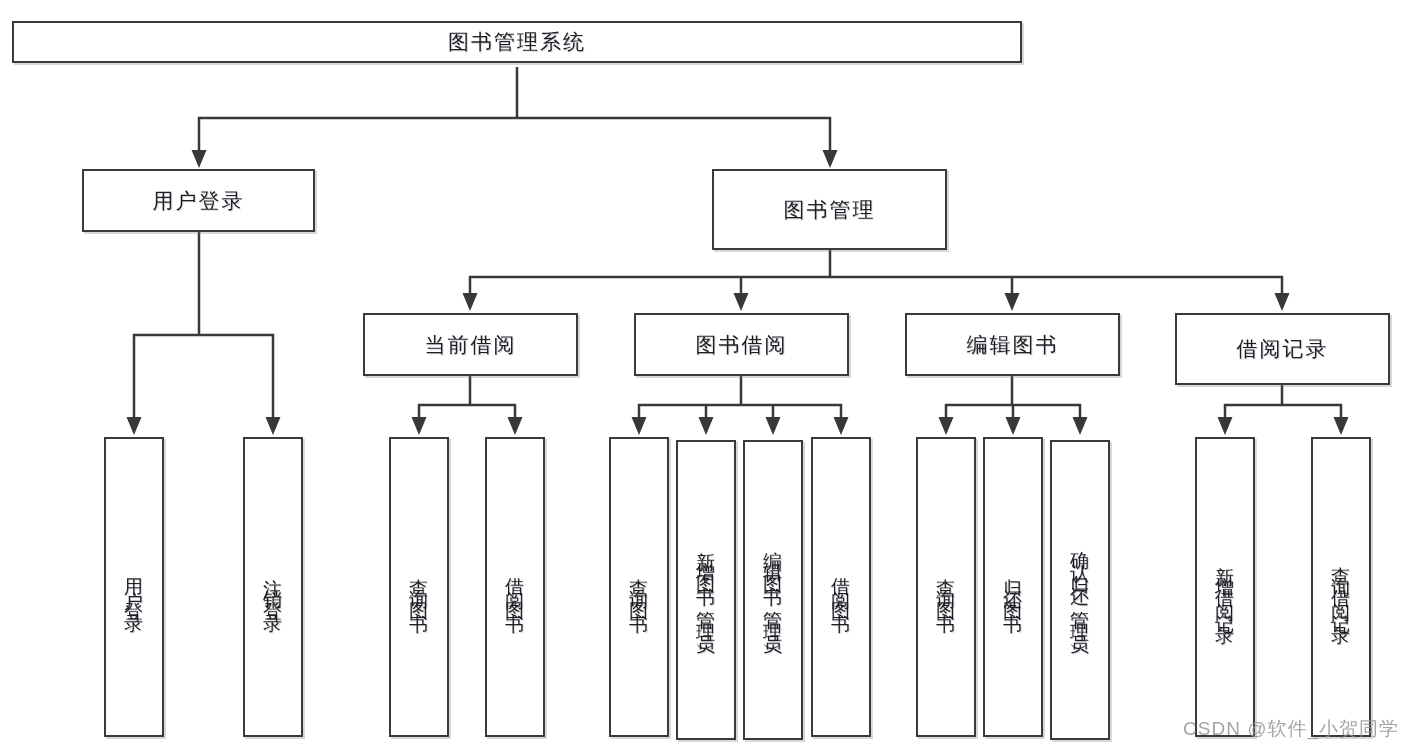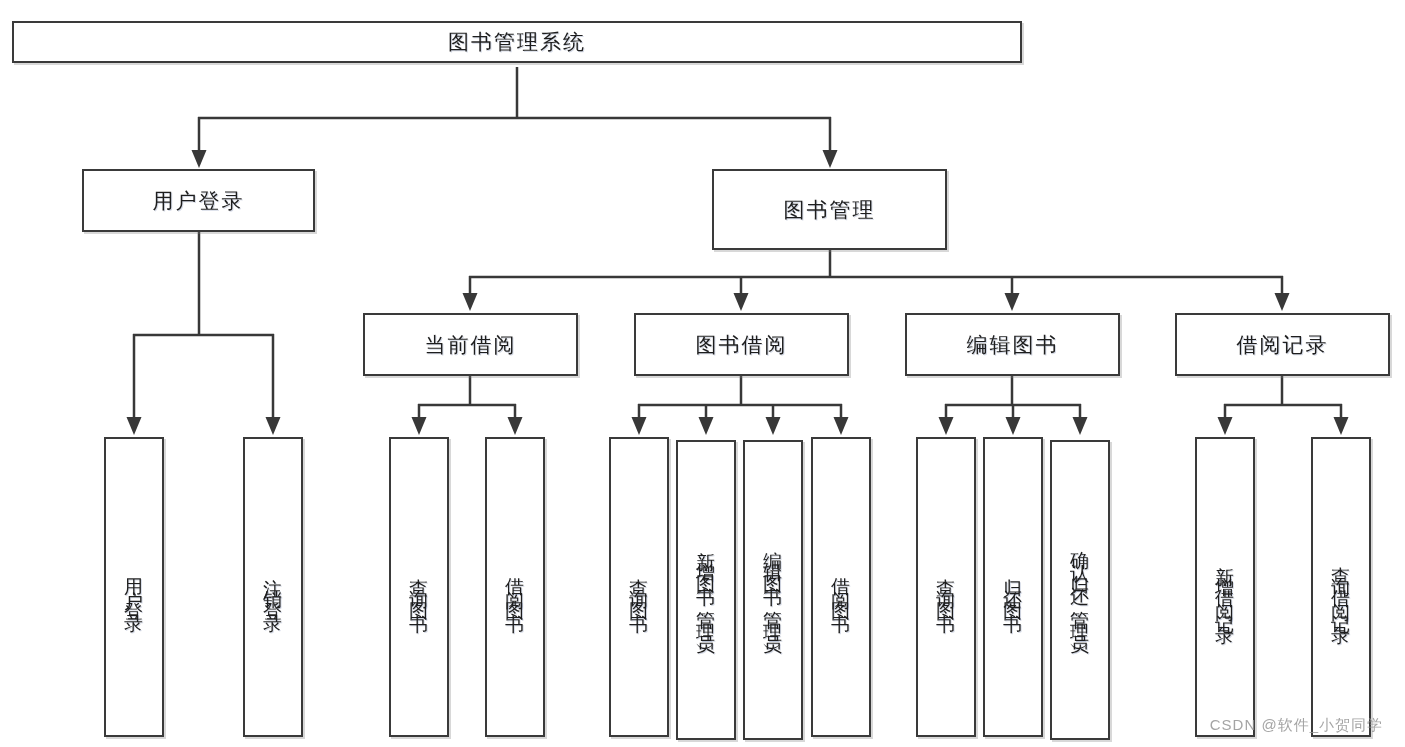--- a/index.html
+++ b/index.html
@@ -41,23 +41,23 @@
   .node.v .lbl {
     writing-mode: vertical-rl;
     font-size: 19px;
     letter-spacing: 12px;
     line-height: 1;
     white-space: normal;
   }
 
   .watermark {
     position: absolute;
-    right: 22px;
+    right: 6px;
     top: 716px;
-    font-size: 15px;
+    font-size: 19px;
     color: rgba(148,148,148,0.85);
     letter-spacing: 1px;
     white-space: nowrap;
     z-index: 5;
   }
 </style>
 </head>
 <body>
 
 <div class="canvas">
@@ -112,21 +112,21 @@
 
   <div class="node" style="left:363px; top:313px; width:215px; height:63px;">
     <span class="lbl">当前借阅</span>
   </div>
   <div class="node" style="left:634px; top:313px; width:215px; height:63px;">
     <span class="lbl">图书借阅</span>
   </div>
   <div class="node" style="left:905px; top:313px; width:215px; height:63px;">
     <span class="lbl">编辑图书</span>
   </div>
-  <div class="node" style="left:1175px; top:313px; width:215px; height:63px;">
+  <div class="node" style="left:1175px; top:313px; width:215px; height:72px;">
     <span class="lbl">借阅记录</span>
   </div>
 
   <div class="node v" style="left:104px; top:437px; width:60px; height:300px;">
     <span class="lbl">用户登录</span>
   </div>
   <div class="node v" style="left:243px; top:437px; width:60px; height:300px;">
     <span class="lbl">注销登录</span>
   </div>
 

